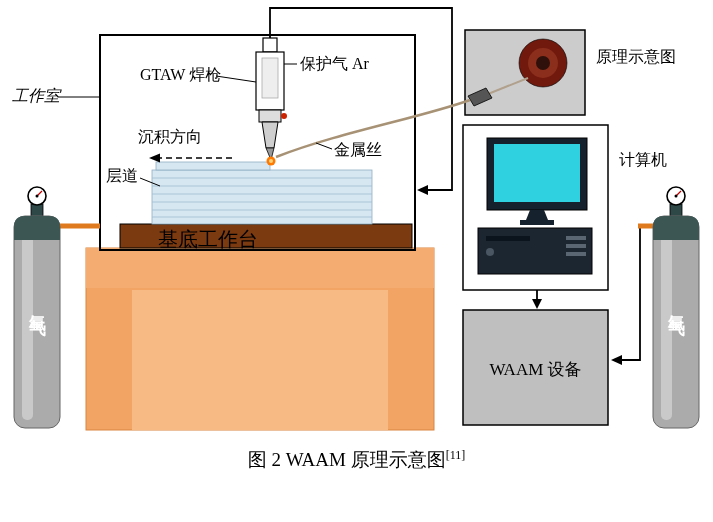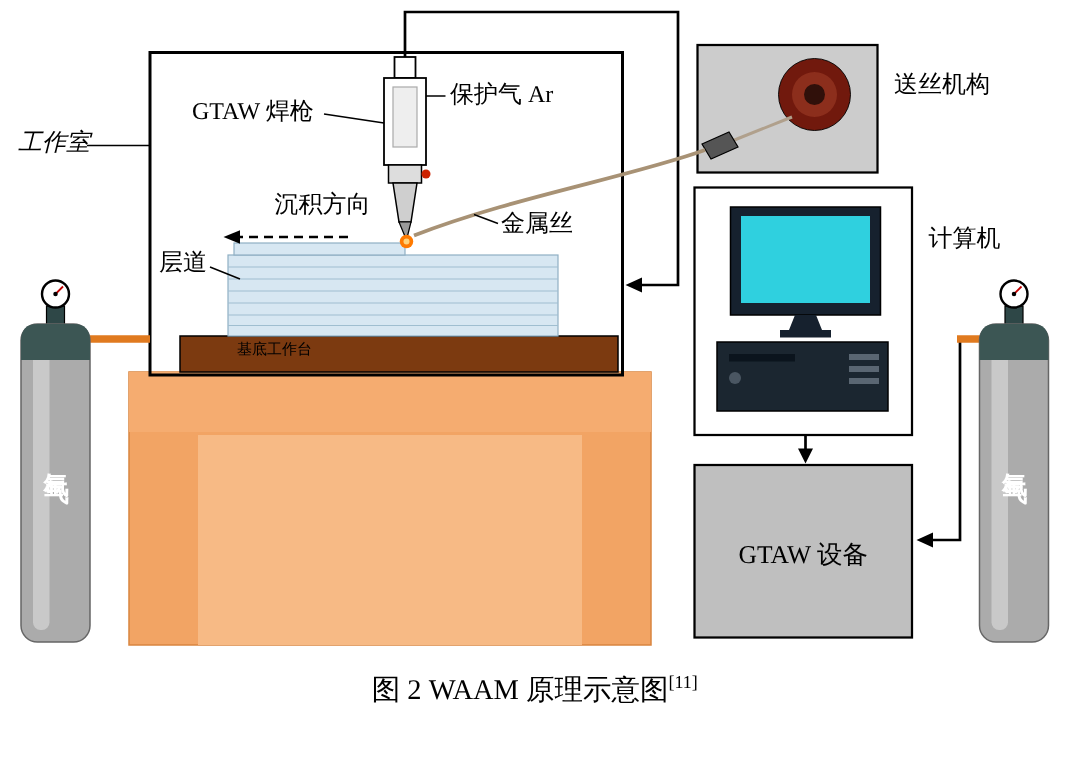--- a/index.html
+++ b/index.html
@@ -2,21 +2,21 @@
 <html><head>
 <meta charset="utf-8">
 <style>
   html,body { margin:0; padding:0; background:#fff; }
   .canvas {
     position:relative; width:713px; height:522px; background:#fff;
     font-family:"Liberation Serif","DejaVu Serif",serif; overflow:hidden; color:#000;
   }
   .diagram-svg { position:absolute; left:0; top:0; }
   .lbl { position:absolute; font-size:16px; white-space:nowrap; line-height:1.1; }
-  .lbl-sm { font-size:10px; }
+  .lbl-sm { font-size:20px; }
   .v-label {
     position:absolute; writing-mode:vertical-rl; text-orientation:upright;
     color:#fff; font-size:17px; letter-spacing:3px; font-weight:bold;
   }
   .box-label { position:absolute; text-align:center; font-size:17px; }
   .caption { position:absolute; left:0; width:713px; text-align:center; font-size:19px; }
   .caption sup { font-size:12px; }
 </style>
 </head>
 <body>
@@ -137,29 +137,29 @@
     <g stroke="#000" stroke-width="1">
       <line x1="58" y1="97" x2="100" y2="97"></line>
       <line x1="216" y1="76" x2="256" y2="82"></line>
       <line x1="284" y1="64" x2="297" y2="64"></line>
       <line x1="140" y1="178" x2="160" y2="186"></line>
       <line x1="316" y1="143" x2="332" y2="149"></line>
     </g>
   </svg>
 
   <div class="lbl" style="left:12px; top:87px;font-style:italic;">工作室</div>
-  <div class="lbl" style="left:128px; top:66px;">GTAW 焊枪</div>
+  <div class="lbl" style="left:140px; top:66px;">GTAW 焊枪</div>
   <div class="lbl" style="left:300px; top:55px;">保护气 Ar</div>
   <div class="lbl" style="left:334px; top:141px;">金属丝</div>
-  <div class="lbl" style="left:138px; top:128px;margin-left:45px;">沉积方向</div>
+  <div class="lbl" style="left:138px; top:128px;">沉积方向</div>
   <div class="lbl" style="left:106px; top:167px;text-align:center;">层道</div>
   <div class="lbl lbl-sm" style="left:158px; top:228px;">基底工作台</div>
-  <div class="lbl" style="left:596px; top:48px;">送丝机构</div>
+  <div class="lbl" style="left:596px; top:48px;">原理示意图</div>
   <div class="lbl" style="left:619px; top:151px;">计算机</div>
-  <div class="box-label" style="left:463px; top:358px; width:145px;">GTAW 设备</div>
+  <div class="box-label" style="left:463px; top:358px; width:145px;">WAAM 设备</div>
   <div class="v-label" style="left:26px; top:302px;">氩气</div>
   <div class="v-label" style="left:665px; top:302px;">氩气</div>
 
   <div class="caption" style="top:447px;">
     <span>图 2  WAAM 原理示意图</span><sup>[11]</sup>
   </div>
 
 </div>
 
 </body></html>

